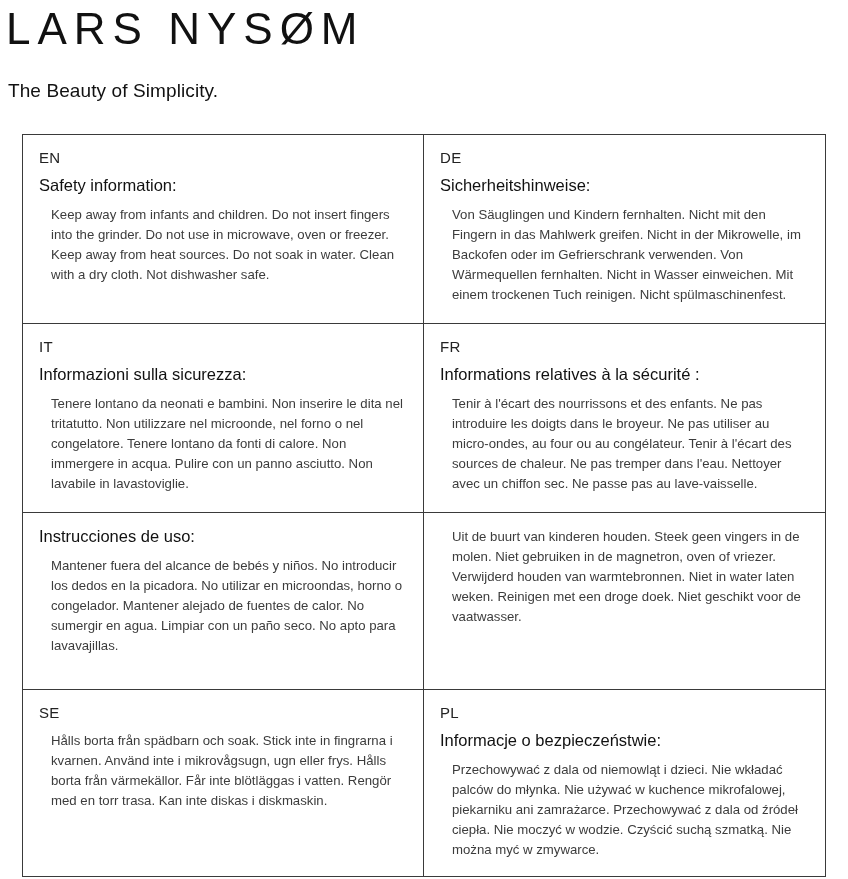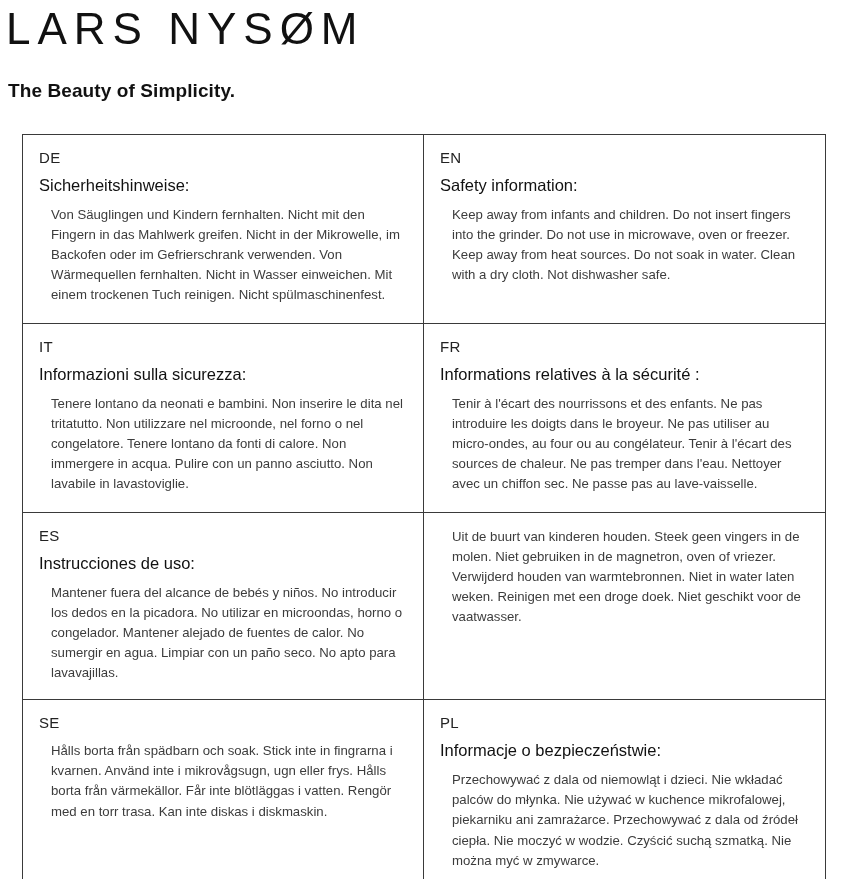--- a/index.html
+++ b/index.html
@@ -27,21 +27,21 @@
     font-size: 44px;
     letter-spacing: 7px;
     font-weight: 400;
     color: #111111;
     line-height: 1.05;
     margin: 0;
     white-space: nowrap;
   }
   .brand-tagline {
     font-size: 19px;
-    font-weight: 700;
+    font-weight: 400;
     color: #111111;
     margin: 28px 0 0 2px;
     letter-spacing: 0.1px;
   }
   .table {
     position: absolute;
     left: 22px;
     top: 134px;
     width: 804px;
     border: 1px solid #3a3a3a;
@@ -97,47 +97,46 @@
 
   <div class="brand">
     <h1 class="brand-title">LARS NYSØM</h1>
     <div class="brand-tagline">The Beauty of Simplicity.</div>
   </div>
 
   <div class="table">
 
     <div class="row row-1">
       <div class="cell">
+        <div class="lang-code">EN</div>
+        <div class="heading">Safety information:</div>
+        <p class="body-text">Keep away from infants and children. Do not insert fingers into the grinder. Do not use in microwave, oven or freezer. Keep away from heat sources. Do not soak in water. Clean with a dry cloth. Not dishwasher safe.</p>
+      </div>
+      <div class="cell">
         <div class="lang-code">DE</div>
         <div class="heading">Sicherheitshinweise:</div>
         <p class="body-text">Von Säuglingen und Kindern fernhalten. Nicht mit den Fingern in das Mahlwerk greifen. Nicht in der Mikrowelle, im Backofen oder im Gefrierschrank verwenden. Von Wärmequellen fernhalten. Nicht in Wasser einweichen. Mit einem trockenen Tuch reinigen. Nicht spülmaschinenfest.</p>
-      </div>
-      <div class="cell">
-        <div class="lang-code">EN</div>
-        <div class="heading">Safety information:</div>
-        <p class="body-text">Keep away from infants and children. Do not insert fingers into the grinder. Do not use in microwave, oven or freezer. Keep away from heat sources. Do not soak in water. Clean with a dry cloth. Not dishwasher safe.</p>
       </div>
     </div>
 
     <div class="row row-2">
       <div class="cell">
         <div class="lang-code">IT</div>
         <div class="heading">Informazioni sulla sicurezza:</div>
         <p class="body-text">Tenere lontano da neonati e bambini. Non inserire le dita nel tritatutto. Non utilizzare nel microonde, nel forno o nel congelatore. Tenere lontano da fonti di calore. Non immergere in acqua. Pulire con un panno asciutto. Non lavabile in lavastoviglie.</p>
       </div>
       <div class="cell">
         <div class="lang-code">FR</div>
         <div class="heading">Informations relatives à la sécurité :</div>
         <p class="body-text">Tenir à l'écart des nourrissons et des enfants. Ne pas introduire les doigts dans le broyeur. Ne pas utiliser au micro-ondes, au four ou au congélateur. Tenir à l'écart des sources de chaleur. Ne pas tremper dans l'eau. Nettoyer avec un chiffon sec. Ne passe pas au lave-vaisselle.</p>
       </div>
     </div>
 
     <div class="row row-3">
       <div class="cell">
-        <div class="lang-code">ES</div>
         <div class="heading">Instrucciones de uso:</div>
         <p class="body-text">Mantener fuera del alcance de bebés y niños. No introducir los dedos en la picadora. No utilizar en microondas, horno o congelador. Mantener alejado de fuentes de calor. No sumergir en agua. Limpiar con un paño seco. No apto para lavavajillas.</p>
       </div>
       <div class="cell">
         <p class="body-text">Uit de buurt van kinderen houden. Steek geen vingers in de molen. Niet gebruiken in de magnetron, oven of vriezer. Verwijderd houden van warmtebronnen. Niet in water laten weken. Reinigen met een droge doek. Niet geschikt voor de vaatwasser.</p>
       </div>
     </div>
 
     <div class="row row-4">
       <div class="cell">

